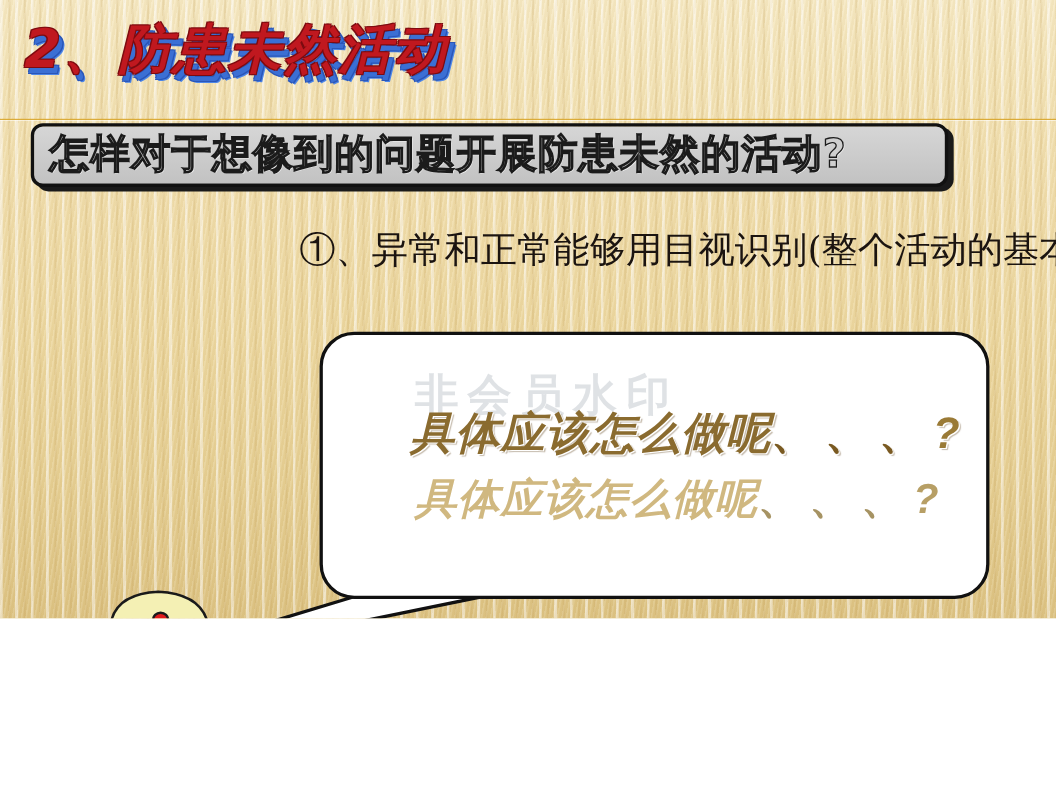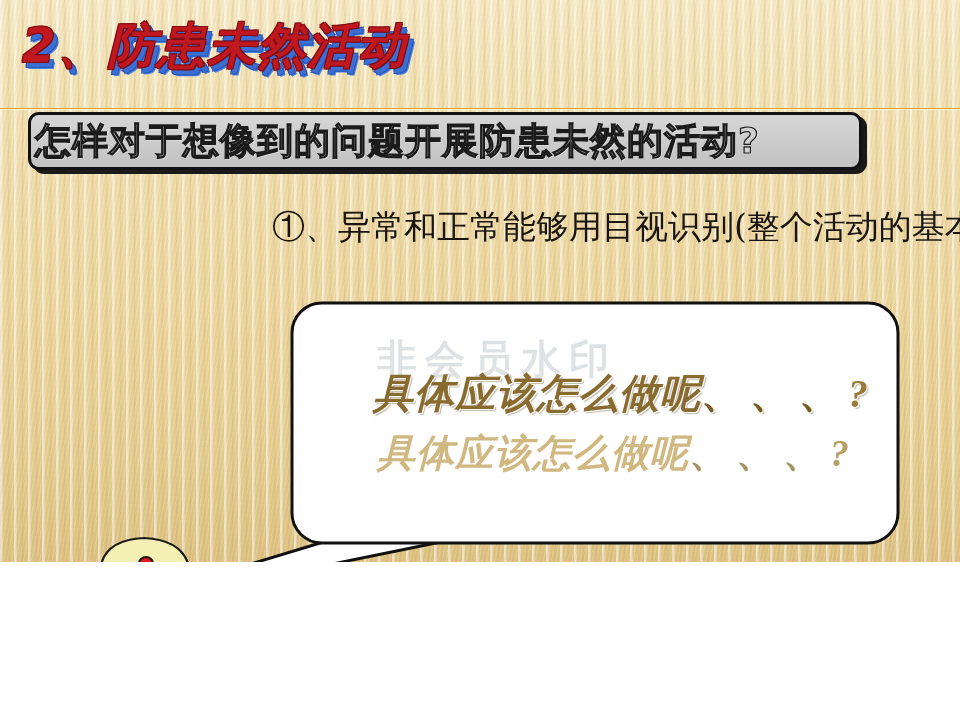--- a/index.html
+++ b/index.html
@@ -130,21 +130,21 @@
     display: flex;
     align-items: center;
     overflow: hidden;
   }
   #banner-text {
     font-family: "DejaVu Sans", "Liberation Sans", sans-serif;
     font-size: 36px;
     font-weight: bold;
     line-height: 44px;
     white-space: nowrap;
-    padding-left: 4px;
+    padding-left: 14px;
     letter-spacing: 1px;
     color: #cfcfcf;
     -webkit-text-stroke: 1.2px #1b1b1b;
     text-shadow: 1px 1px 0 rgba(255,255,255,0.65);
   }
 
   
   #body-line {
     position: absolute;
     left: 272px;
@@ -188,21 +188,21 @@
     font-size: 40px;
     font-weight: bold;
     letter-spacing: 8px;
     color: rgba(150,158,170,0.30);
     white-space: nowrap;
   }
 
   .bubble-line {
     position: absolute;
     white-space: nowrap;
-    font-family: Liberation Serif, serif;
+    font-family: Liberation Sans, sans-serif;
     font-weight: bold;
     font-style: italic;
     letter-spacing: 1px;
   }
 
   
   .line-1 {
     left: 68px;
     top: 46px;
     font-size: 40px;

